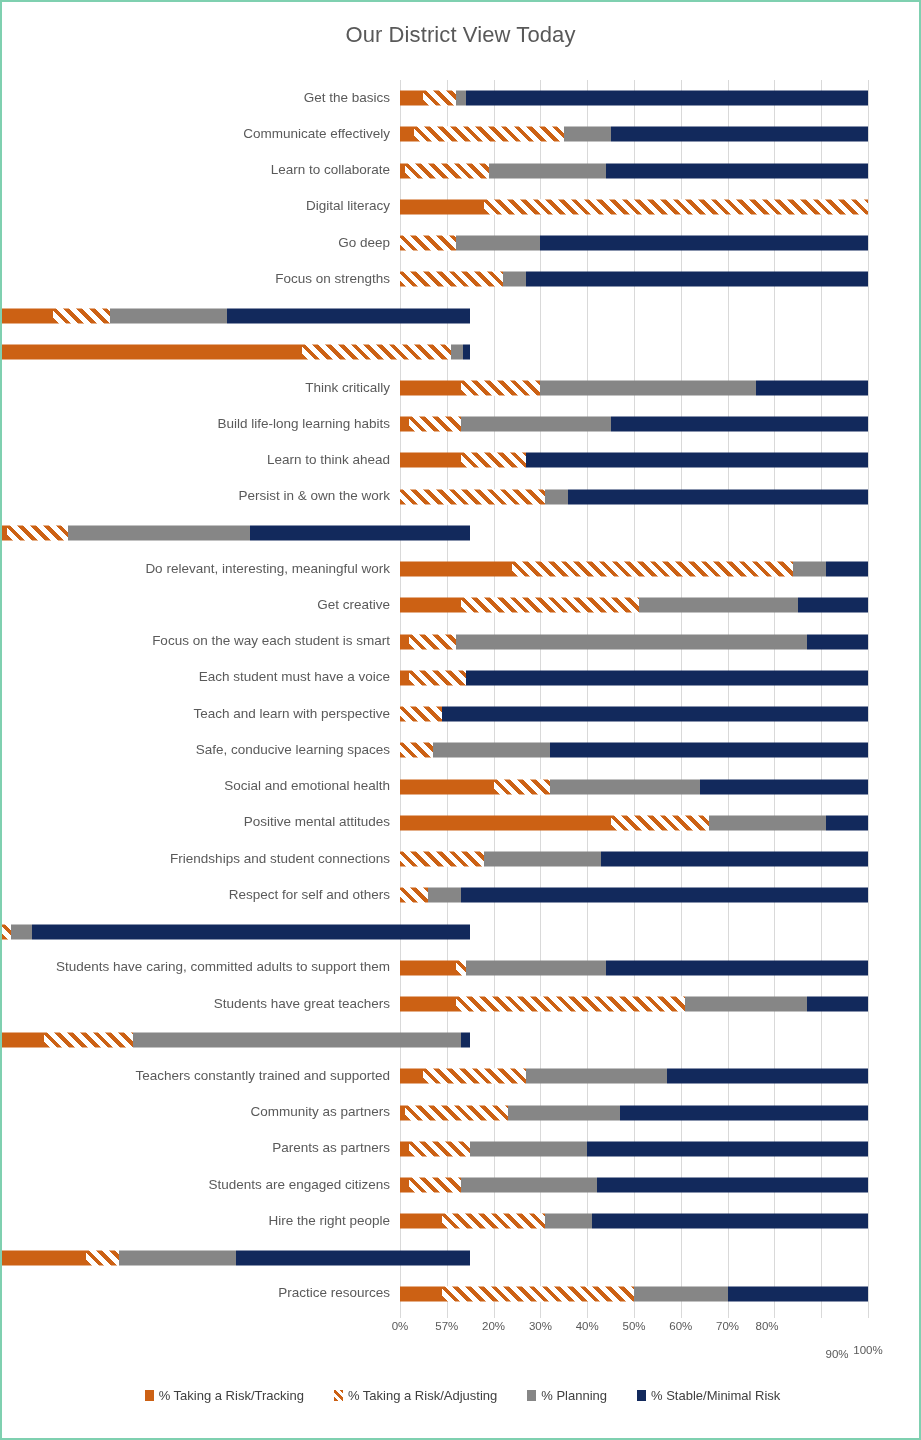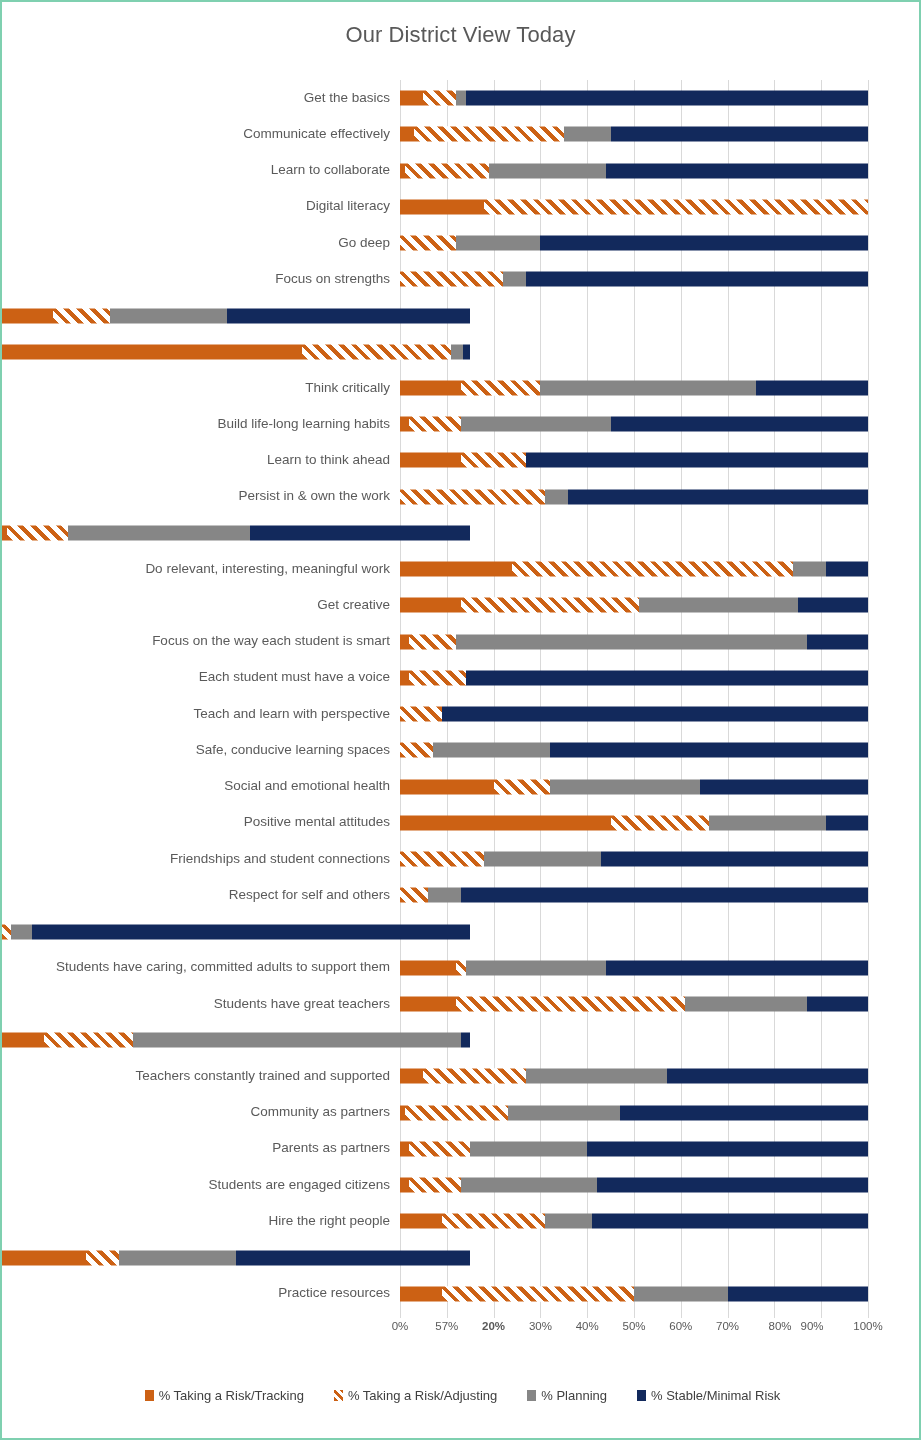--- a/index.html
+++ b/index.html
@@ -517,37 +517,37 @@
             </div>
           </div>
         </div>
       </div>
     <div id="x-axis">
         <div class="tick-mark" style="left: 0px;"></div>
         <div class="tick-label" style="left: 0px;">0%</div>
         <div class="tick-mark" style="left: 46.8px;"></div>
         <div class="tick-label" style="left: 46.8px;">57%</div>
         <div class="tick-mark" style="left: 93.6px;"></div>
-        <div class="tick-label" style="left: 93.6px; font-weight: bold;">20%</div>
+        <div class="tick-label" style="left: 93.6px;">20%</div>
         <div class="tick-mark" style="left: 140.4px;"></div>
         <div class="tick-label" style="left: 140.4px;">30%</div>
         <div class="tick-mark" style="left: 187.2px;"></div>
         <div class="tick-label" style="left: 187.2px;">40%</div>
         <div class="tick-mark" style="left: 234px;"></div>
         <div class="tick-label" style="left: 234px;">50%</div>
         <div class="tick-mark" style="left: 280.8px;"></div>
         <div class="tick-label" style="left: 280.8px;">60%</div>
         <div class="tick-mark" style="left: 327.6px;"></div>
         <div class="tick-label" style="left: 327.6px;">70%</div>
         <div class="tick-mark" style="left: 374.4px;"></div>
-        <div class="tick-label" style="left: 380px;">80%</div>
+        <div class="tick-label" style="left: 353px; padding-left: 28px;">80%</div>
         <div class="tick-mark" style="left: 421.2px;"></div>
-        <div class="tick-label" style="left: 412px;">90%</div>
+        <div class="tick-label" style="left: 437px; margin-top: 28px;">90%</div>
         <div class="tick-mark" style="left: 468px;"></div>
-        <div class="tick-label" style="left: 468px;">100%</div>
+        <div class="tick-label" style="left: 468px; margin-top: 24px;">100%</div>
       </div>
   </div>
 
   <div id="legend">
       <div class="legend-item">
         <span class="swatch tracking"></span>
         <span>% Taking a Risk/Tracking</span>
       </div>
       <div class="legend-item">
         <span class="swatch adjusting"></span>

